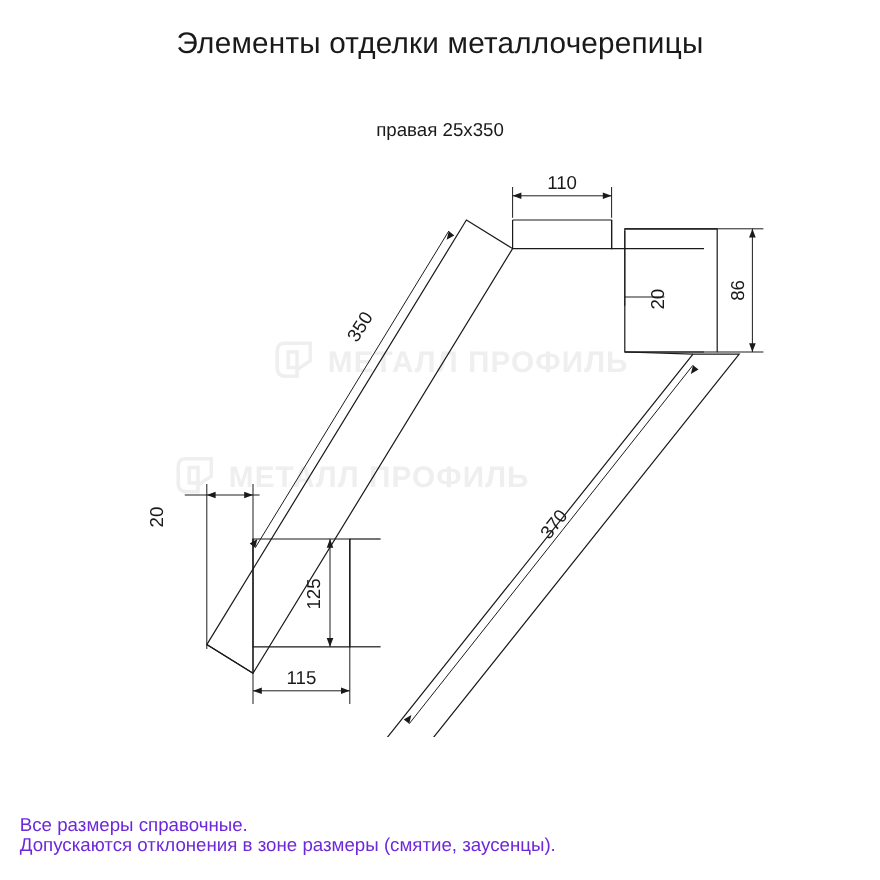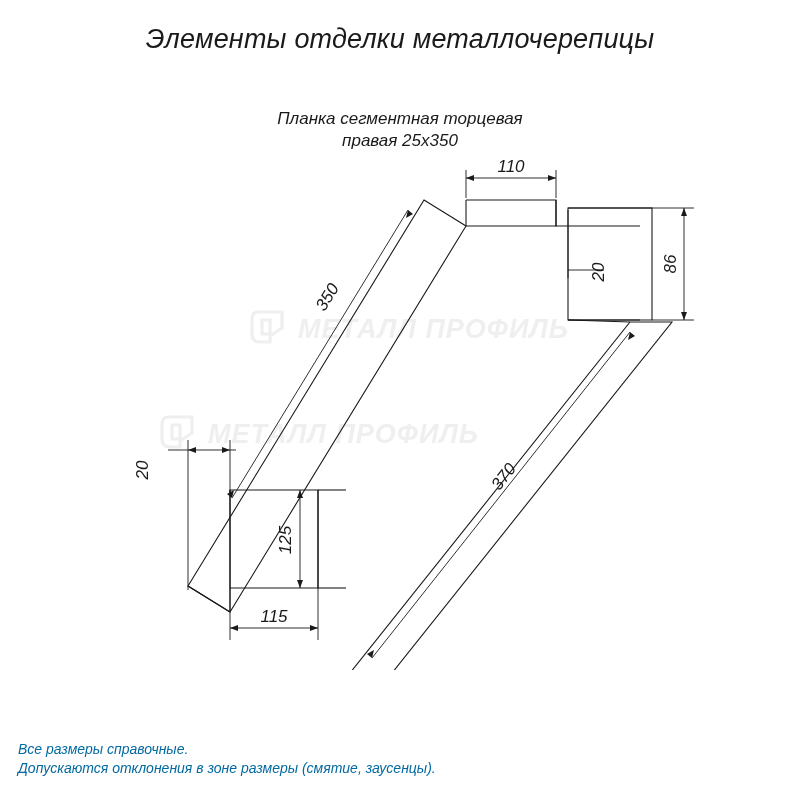--- a/index.html
+++ b/index.html
@@ -11,21 +11,20 @@
     width: 800px;
     height: 800px;
     position: relative;
     font-family: "Liberation Sans", sans-serif;
     color: #1a1a1a;
     overflow: hidden;
   }
   .page {
     position: absolute;
     inset: 0;
-    font-style: italic;
   }
   .title {
     position: absolute;
     top: 24px;
     left: 0;
     width: 800px;
     text-align: center;
     font-size: 27px;
     font-weight: 400;
     letter-spacing: 0.2px;
@@ -45,23 +44,23 @@
     position: absolute;
     top: 150px;
     left: 0;
     width: 800px;
     height: 520px;
   }
   .footnotes {
     position: absolute;
     left: 18px;
     bottom: 22px;
-    font-size: 14px;
+    font-size: 17px;
     line-height: 19px;
-    color: #0369a1;
+    color: #6d28d9;
   }
   .footnotes div { white-space: nowrap; }
 
   svg { display: block; }
   .ln { stroke: #1a1a1a; stroke-width: 1.1; fill: none; }
   .dim { stroke: #1a1a1a; stroke-width: 0.9; fill: none; }
   .dimtxt {
     font-family: "Liberation Sans", sans-serif;
     font-size: 17px;
     fill: #1a1a1a;
@@ -76,21 +75,20 @@
   .wmshape { fill: none; stroke: #efefef; stroke-width: 3.2; }
 </style>
 </head>
 <body>
 
 <div class="page">
 
   <div class="title">Элементы отделки металлочерепицы</div>
 
   <div class="subtitle">
-    <span class="l1">Планка сегментная торцевая</span>
     <span class="l2">правая 25x350</span>
   </div>
 
   <div class="drawing">
     <svg width="800" height="520" viewBox="0 0 800 520">
 
       <g opacity="1">
         <g transform="translate(250,150)">
           <path class="wmshape" d="M8,12 q-6,0 -6,8 v14 q0,8 8,8 h10 v-8 h-8 v-14 h8 v16 l12,-8 v-16 z"></path>
           <text class="wm" x="48" y="38">МЕТАЛЛ ПРОФИЛЬ</text>

